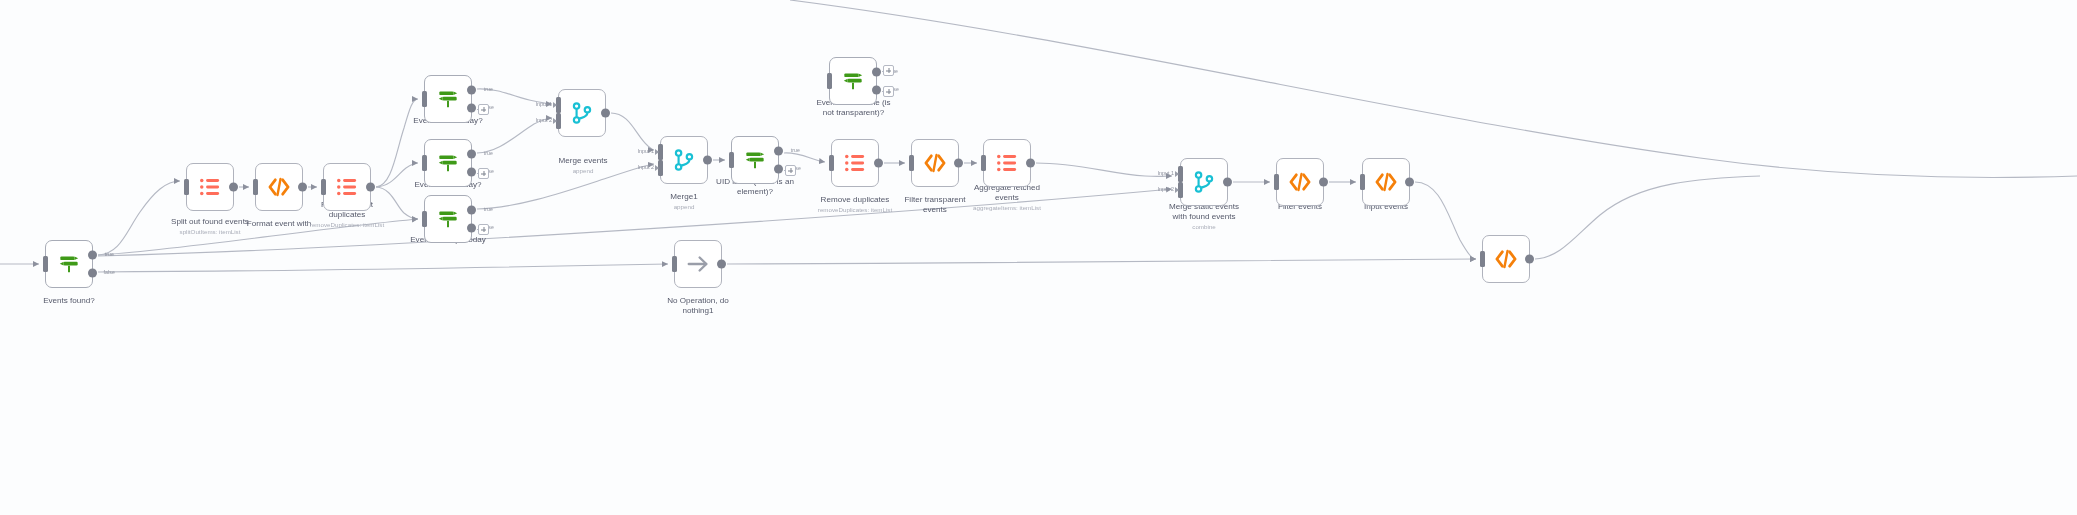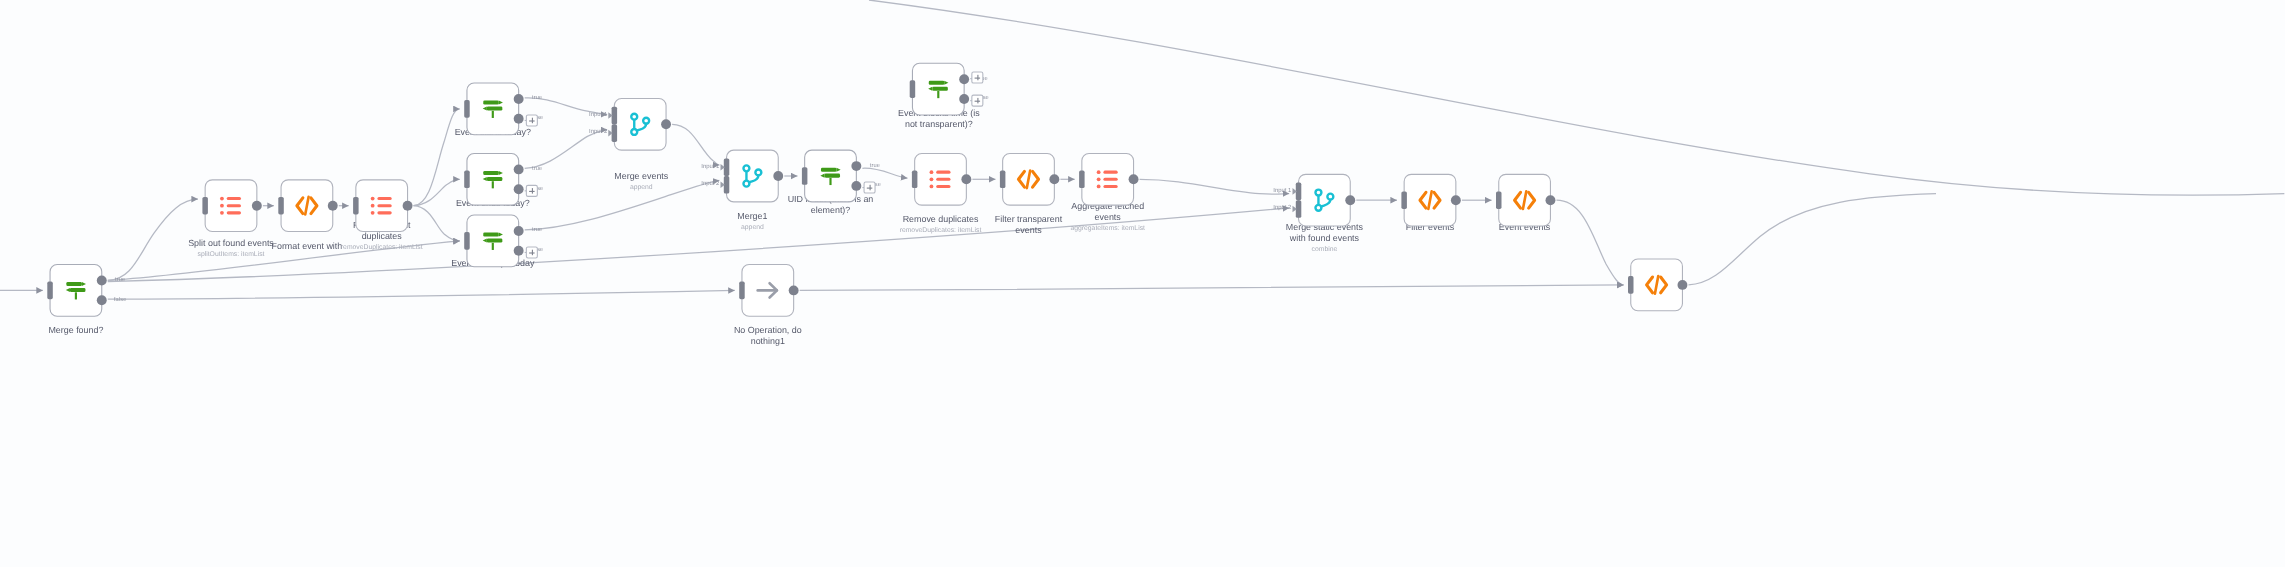--- a/index.html
+++ b/index.html
@@ -225,21 +225,21 @@
       <rect x="7" y="10" width="13" height="3.4" rx="1.1" fill="#3f9a18"></rect>
       <path d="M7 10 L3.5 11.7 L7 13.4 Z" fill="#3f9a18"></path>
       <rect x="11.1" y="13.6" width="1.8" height="6" fill="#3f9a18"></rect>
     </svg>
     <span class="port-out t"></span>
     <span class="port-label t">true</span>
     <span class="port-out f"></span>
     <span class="port-label f">false</span>
   </div>
   <div class="caption" style="left:38px; top:296px; width:62px;">
-    <div class="cap-title">Merge found?</div>
+    <div class="cap-title">Events found?</div>
   </div>
 
   <div class="node" style="left:186px; top:163px;">
     <span class="port-in"></span>
     <svg class="node-icon" viewBox="0 0 24 24">
       <circle cx="4.4" cy="6" r="1.6" fill="#ff6d5a"></circle>
       <circle cx="4.4" cy="12" r="1.6" fill="#ff6d5a"></circle>
       <circle cx="4.4" cy="18" r="1.6" fill="#ff6d5a"></circle>
       <rect x="8.4" y="4.7" width="12" height="2.6" rx="1.3" fill="#ff6d5a"></rect>
       <rect x="8.4" y="10.7" width="12" height="2.6" rx="1.3" fill="#ff6d5a"></rect>
@@ -529,21 +529,21 @@
   <div class="node" style="left:1362px; top:158px;">
     <span class="port-in"></span>
     <svg class="node-icon" viewBox="0 0 24 24">
       <path d="M8.6 5.4 L3.6 12 L8.6 18.6" fill="none" stroke="#f5800a" stroke-width="2.6" stroke-linecap="round" stroke-linejoin="round"></path>
       <path d="M15.4 5.4 L20.4 12 L15.4 18.6" fill="none" stroke="#f5800a" stroke-width="2.6" stroke-linecap="round" stroke-linejoin="round"></path>
       <path d="M13.4 4.6 L10.6 19.4" fill="none" stroke="#f5800a" stroke-width="2.2" stroke-linecap="round"></path>
     </svg>
     <span class="port-out"></span>
   </div>
   <div class="caption" style="left:1336px; top:202px; width:100px;">
-    <div class="cap-title">Event events</div>
+    <div class="cap-title">Input events</div>
   </div>
 
   <div class="node" style="left:1482px; top:235px;">
     <span class="port-in"></span>
     <svg class="node-icon" viewBox="0 0 24 24">
       <path d="M8.6 5.4 L3.6 12 L8.6 18.6" fill="none" stroke="#f5800a" stroke-width="2.6" stroke-linecap="round" stroke-linejoin="round"></path>
       <path d="M15.4 5.4 L20.4 12 L15.4 18.6" fill="none" stroke="#f5800a" stroke-width="2.6" stroke-linecap="round" stroke-linejoin="round"></path>
       <path d="M13.4 4.6 L10.6 19.4" fill="none" stroke="#f5800a" stroke-width="2.2" stroke-linecap="round"></path>
     </svg>
     <span class="port-out"></span>

